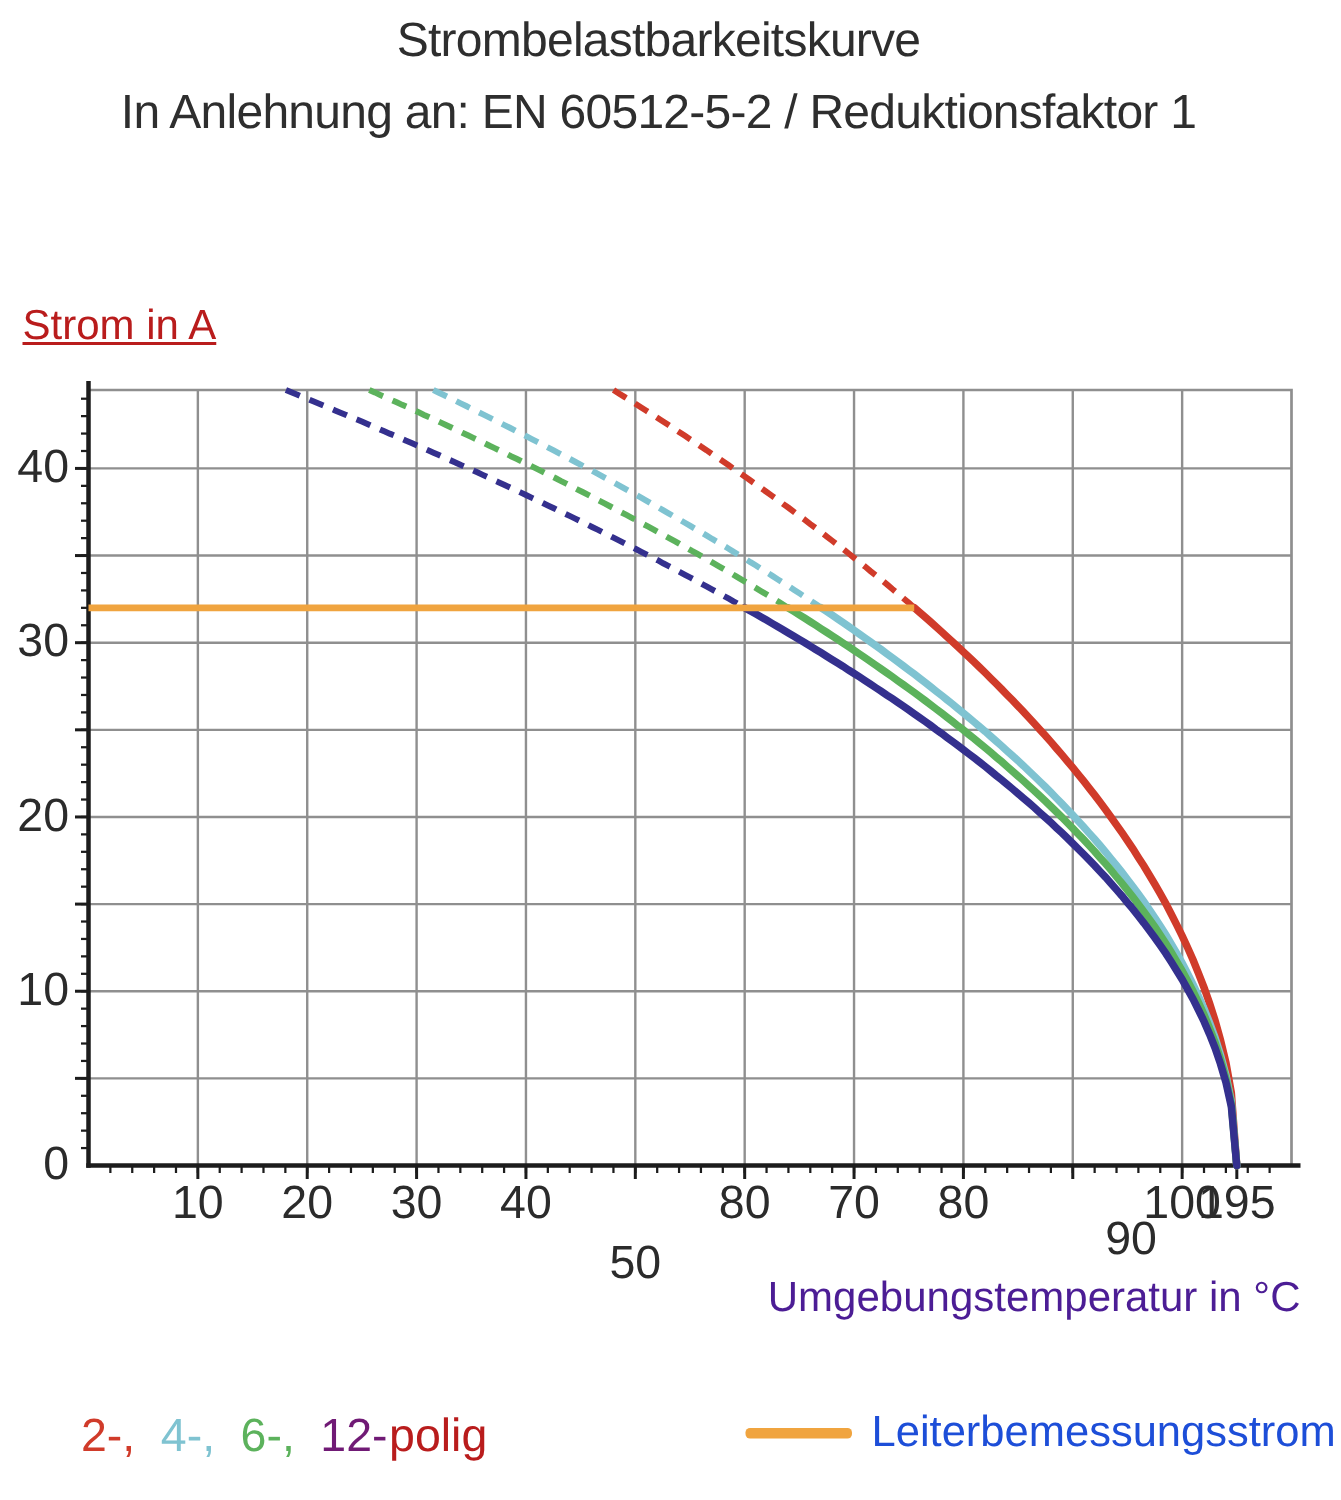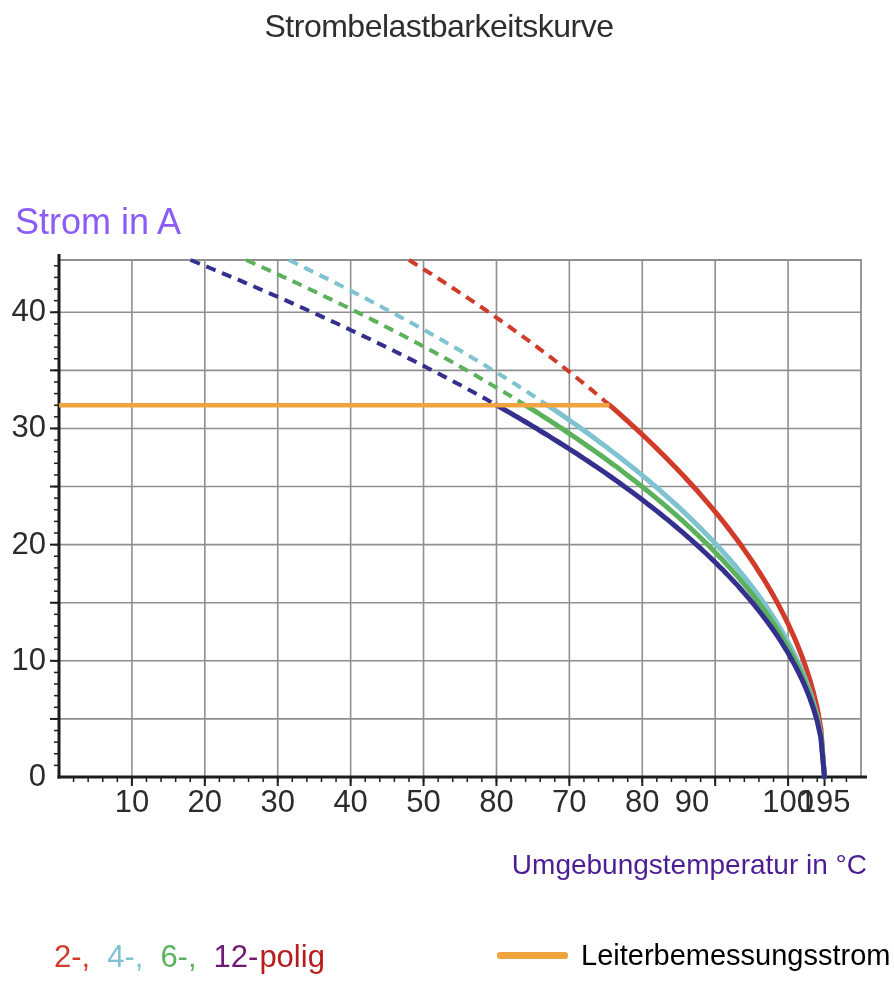--- a/index.html
+++ b/index.html
@@ -8,21 +8,21 @@
     background:#ffffff;color:#2e2e2e;
     font-family:"Liberation Sans", sans-serif;
   }
   .title-block{
     position:absolute;top:2px;left:0;right:16px;
     text-align:center;font-size:32px;line-height:48px;
     letter-spacing:-0.5px;color:#2e2e2e;
   }
   .y-axis-title{
     position:absolute;left:15px;top:201px;
-    font-size:36px;color:#8b5cf6;
+    font-size:28px;color:#b91c1c;text-decoration:underline;
   }
   .x-axis-title{
     position:absolute;right:27px;top:849px;
     font-size:28px;color:#4c1d95;
   }
   #plot-svg{position:absolute;left:0;top:0;}
   .tick-label-x{
     position:absolute;top:784px;transform:translateX(-50%);
     font-size:31px;color:#2b2b2b;white-space:nowrap;
   }
@@ -32,32 +32,33 @@
   }
   .legend-poles{
     position:absolute;left:54px;top:939px;
     font-size:31px;display:flex;align-items:baseline;
   }
   .legend-poles .pole-item{margin-right:17px;}
   .legend-poles .pole-item.last{margin-right:1px;}
   .legend-poles .polig-suffix{color:#b91c1c;}
   .legend-rated{
     position:absolute;left:497px;top:939px;
-    display:flex;align-items:center;font-size:29px;color:#000000;
+    display:flex;align-items:center;font-size:29px;color:#1d4ed8;
   }
   .rated-swatch{
     width:71px;height:7px;border-radius:3px;margin-right:13px;
     flex:0 0 auto;
   }
 </style>
 </head>
 <body>
 
 <div class="title-block">
   <div>Strombelastbarkeitskurve</div>
+  <div>In Anlehnung an: EN 60512-5-2 / Reduktionsfaktor 1</div>
 </div>
 
 <div class="y-axis-title">Strom in A</div>
 
 <svg id="plot-svg" width="894" height="1000" viewBox="0 0 894 1000">
     <g>
       <line x1="131.9090909090909" y1="260" x2="131.9090909090909" y2="777" stroke="#8f8f8f" stroke-width="1.6"></line>
       <line x1="204.8181818181818" y1="260" x2="204.8181818181818" y2="777" stroke="#8f8f8f" stroke-width="1.6"></line>
       <line x1="277.72727272727275" y1="260" x2="277.72727272727275" y2="777" stroke="#8f8f8f" stroke-width="1.6"></line>
       <line x1="350.6363636363636" y1="260" x2="350.6363636363636" y2="777" stroke="#8f8f8f" stroke-width="1.6"></line>
@@ -215,25 +216,25 @@
     <g>
       <line x1="59" y1="405.2247191011236" x2="609.4636363636364" y2="405.2247191011236" stroke="#f0a43f" stroke-width="4.5"></line>
     </g>
   </svg>
 
 <div id="tick-labels">
     <span class="tick-label-x" style="left: 131.909px;">10</span>
     <span class="tick-label-x" style="left: 204.818px;">20</span>
     <span class="tick-label-x" style="left: 277.727px;">30</span>
     <span class="tick-label-x" style="left: 350.636px;">40</span>
-    <span class="tick-label-x" style="left: 423.545px;">50</span>
+    <span class="tick-label-x" style="left: 423.545px; margin-top: 40px;">50</span>
     <span class="tick-label-x" style="left: 496.455px;">80</span>
     <span class="tick-label-x" style="left: 569.364px;">70</span>
     <span class="tick-label-x" style="left: 642.273px;">80</span>
-    <span class="tick-label-x" style="left: 692px;">90</span>
+    <span class="tick-label-x" style="left: 754px; margin-top: 24px;">90</span>
     <span class="tick-label-x" style="left: 788.091px;">100</span>
     <span class="tick-label-x" style="left: 824.545px;">195</span>
     <span class="tick-label-y" style="top: 777px;">0</span>
     <span class="tick-label-y" style="top: 660.82px;">10</span>
     <span class="tick-label-y" style="top: 544.64px;">20</span>
     <span class="tick-label-y" style="top: 428.461px;">30</span>
     <span class="tick-label-y" style="top: 312.281px;">40</span>
   </div>
 
 <div class="x-axis-title">Umgebungstemperatur in °C</div>

